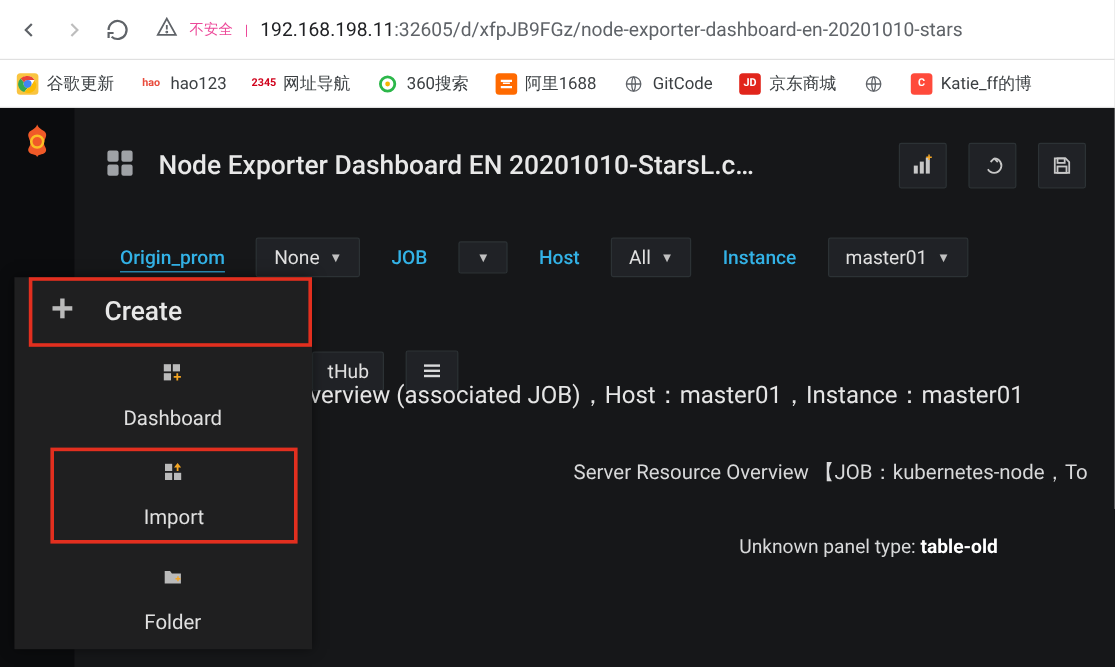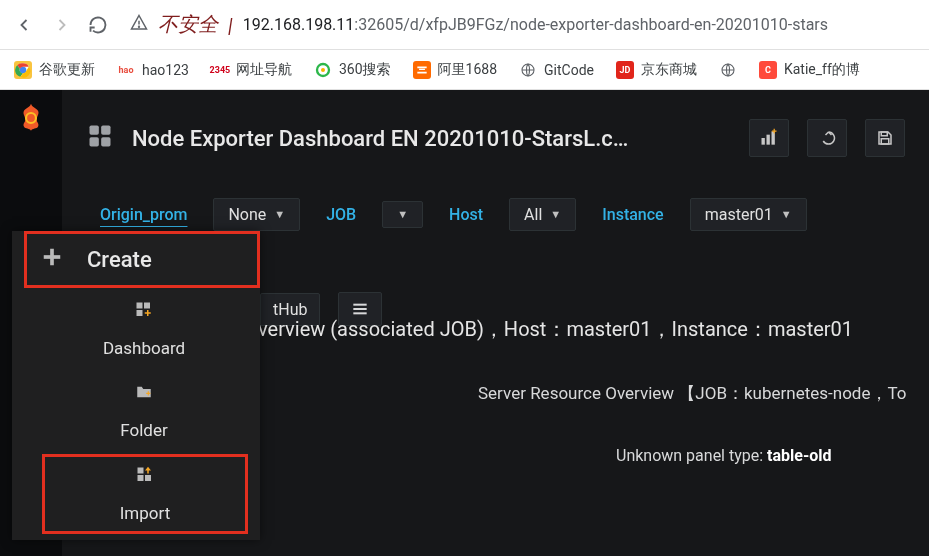--- a/index.html
+++ b/index.html
@@ -5,21 +5,21 @@
   * { margin: 0; padding: 0; box-sizing: border-box; font-family: -apple-system, BlinkMacSystemFont, "Segoe UI", Roboto, sans-serif; }
   body { width: 929px; height: 556px; overflow: hidden; background: #fff; }
   
   
   .browser-bar { height: 50px; background: #fff; display: flex; align-items: center; padding: 0 12px; gap: 14px; border-bottom: 1px solid #e0e0e0; }
   .nav-arrow { color: #5f6368; display: flex; align-items: center; justify-content: center; width: 24px; height: 24px; }
   .nav-arrow.disabled { color: #bdbdbd; }
   .reload-btn { color: #5f6368; display: flex; align-items: center; }
   .url-bar { flex: 1; display: flex; align-items: center; gap: 10px; padding-left: 8px; }
   .insecure-icon { color: #5f6368; }
-  .insecure-text { color: #7f1d1d; font-size: 20px; font-style: italic; }
+  .insecure-text { color: #ec4899; font-size: 12px; }
   .url-text { font-size: 16px; }
   .url-host { color: #202124; }
   .url-path { color: #5f6368; }
 
   
   .bookmarks-bar { height: 40px; background: #fff; display: flex; align-items: center; padding: 0 14px; gap: 22px; font-size: 14px; color: #3c4043; border-bottom: 1px solid #e0e0e0; }
   .bookmark { display: flex; align-items: center; gap: 7px; white-space: nowrap; }
   .bm-icon { width: 18px; height: 18px; border-radius: 3px; display: flex; align-items: center; justify-content: center; font-size: 12px; font-weight: bold; }
 
   
@@ -206,39 +206,39 @@
       <span class="fi-icon">
         <svg width="18" height="18" viewBox="0 0 24 24" fill="#bababa">
             <rect x="2" y="2" width="8" height="8"></rect>
             <rect x="2" y="12" width="8" height="8"></rect>
             <rect x="12" y="2" width="8" height="8"></rect>
             <path fill="#f5a623" d="M16 12v3h-3v2h3v3h2v-3h3v-2h-3v-3z"></path>
           </svg>
       </span>
       <span>Dashboard</span>
     </div>
-    <div class="flyout-item">
-      <span class="fi-icon">
-        <svg width="18" height="18" viewBox="0 0 24 24" fill="#bababa">
-            <path d="M3 5h6l2 3h10v11H3z"></path>
-            <path fill="#f5a623" d="M17 11v2h-2v1.5h2v2h1.5v-2h2V13h-2v-2z"></path>
-          </svg>
-      </span>
-      <span>Folder</span>
-    </div>
     <div class="flyout-item highlight">
       <span class="fi-icon">
         <svg width="18" height="18" viewBox="0 0 24 24" fill="#bababa">
             <rect x="2" y="2" width="8" height="8"></rect>
             <rect x="2" y="12" width="8" height="8"></rect>
             <rect x="12" y="12" width="8" height="8"></rect>
             <path fill="#f5a623" d="M16 1l4 5h-3v4h-2V6h-3z"></path>
           </svg>
       </span>
       <span>Import</span>
+    </div>
+    <div class="flyout-item">
+      <span class="fi-icon">
+        <svg width="18" height="18" viewBox="0 0 24 24" fill="#bababa">
+            <path d="M3 5h6l2 3h10v11H3z"></path>
+            <path fill="#f5a623" d="M17 11v2h-2v1.5h2v2h1.5v-2h2V13h-2v-2z"></path>
+          </svg>
+      </span>
+      <span>Folder</span>
     </div>
   </div>
 
   <div class="header">
     <span class="panel-grid-icon">
       <svg width="28" height="28" viewBox="0 0 24 24" fill="currentColor">
           <rect x="3" y="3" width="8" height="8" rx="1.5"></rect>
           <rect x="13" y="3" width="8" height="8" rx="1.5"></rect>
           <rect x="3" y="13" width="8" height="8" rx="1.5"></rect>
           <rect x="13" y="13" width="8" height="8" rx="1.5"></rect>

